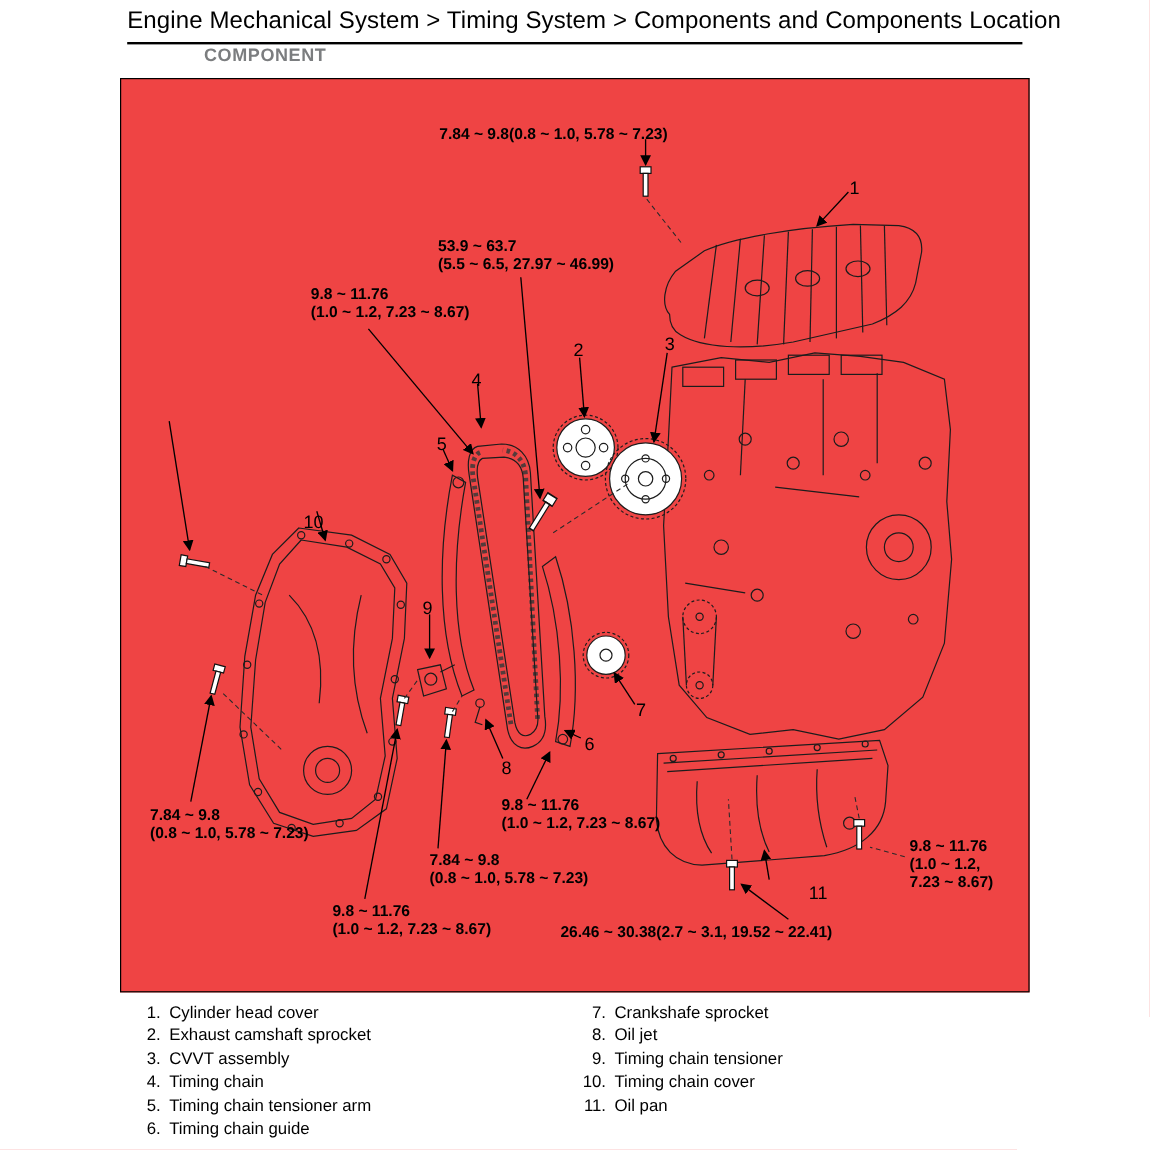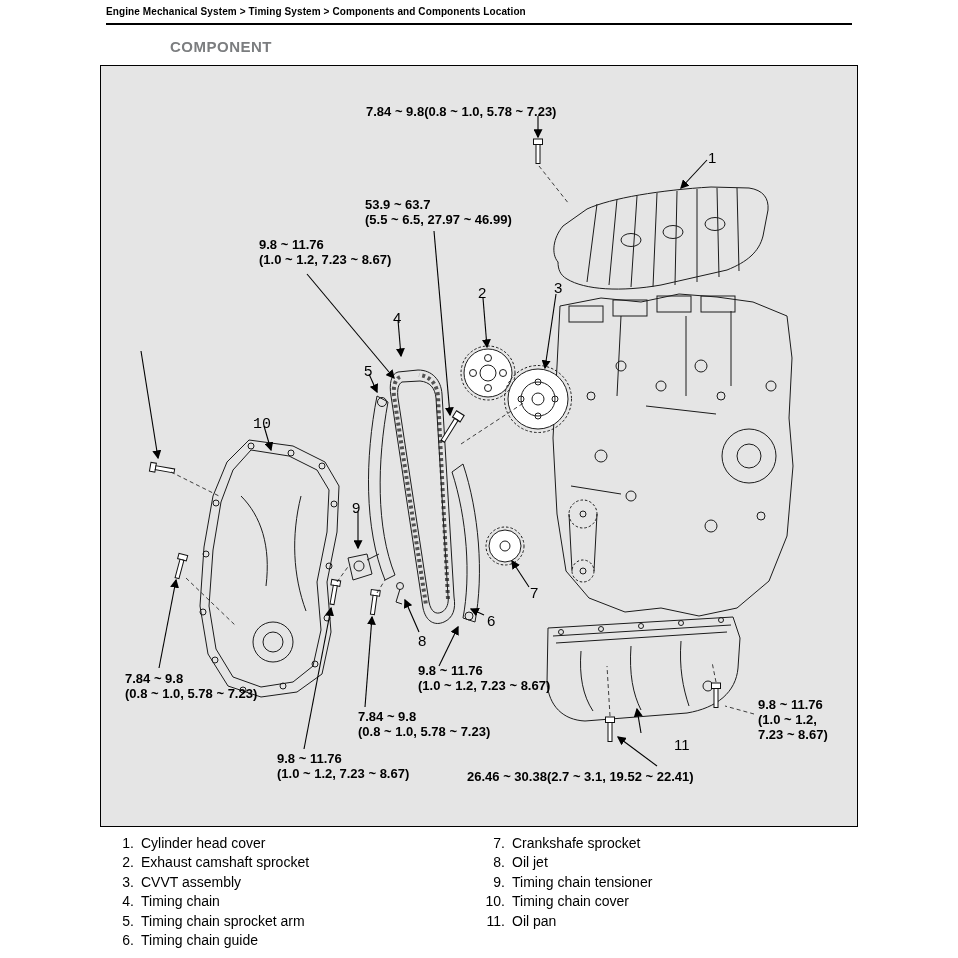--- a/index.html
+++ b/index.html
@@ -1,31 +1,31 @@
 <!DOCTYPE html>
 <html><head>
 <meta charset="utf-8">
 <style>
   * { box-sizing: border-box; margin: 0; padding: 0; }
   body { background: #ffffff; font-family: "Liberation Sans", sans-serif; color: #000; }
   .page { position: relative; width: 958px; height: 958px; background: #fff; overflow: hidden; }
 
   .breadcrumb {
     position: absolute; left: 106px; top: 6px; width: 746px;
-    font-size: 10px; font-weight: bold; letter-spacing: 0.1px;
+    font-size: 20px; font-weight: normal; letter-spacing: 0.1px;
     border-bottom: 2px solid #000; padding-bottom: 6px; white-space: nowrap;
   }
   .section-title {
     position: absolute; left: 122px; top: 38px;
     font-size: 15px; font-weight: bold; color: #7b7d7f; letter-spacing: 0.5px; margin-left: 48px;
   }
 
   .panel {
     position: absolute; left: 100px; top: 65px; width: 758px; height: 762px;
-    border: 1px solid #000; background: #e5e5e5; overflow: hidden;
+    border: 1px solid #000; background: #ef4444; overflow: hidden;
   }
   .panel svg { position: absolute; left: 0; top: 0; }
 
   .tq {
     position: absolute; font-size: 13px; font-weight: bold; line-height: 15px;
     white-space: nowrap; z-index: 3;
   }
   .callout {
     position: absolute; font-size: 15px; font-weight: 400; z-index: 3;
   }
@@ -293,21 +293,21 @@
 
     <div class="callout" style="left:607px; top:83px;">1</div>
     <div class="callout" style="left:377px; top:218px;">2</div>
     <div class="callout" style="left:453px; top:213px;">3</div>
     <div class="callout" style="left:292px; top:243px;">4</div>
     <div class="callout" style="left:263px; top:296px;">5</div>
     <div class="callout" style="left:386px; top:546px;">6</div>
     <div class="callout" style="left:429px; top:518px;">7</div>
     <div class="callout" style="left:317px; top:566px;">8</div>
     <div class="callout" style="left:251px; top:433px;">9</div>
-    <div class="callout" style="left:152px; top:350px;font-family:Liberation Mono, monospace;">10</div>
+    <div class="callout" style="left:152px; top:361px;">10</div>
     <div class="callout" style="left:533px; top:670px;margin-left:40px;">11</div>
 
   </div>
 
   <div class="legend">
     <div class="legend-col left">
       <div class="legend-row">
         <span class="lnum">1.</span>
         <span class="llabel">Cylinder head cover</span>
       </div>
@@ -318,21 +318,21 @@
       <div class="legend-row">
         <span class="lnum">3.</span>
         <span class="llabel">CVVT assembly</span>
       </div>
       <div class="legend-row">
         <span class="lnum">4.</span>
         <span class="llabel">Timing chain</span>
       </div>
       <div class="legend-row">
         <span class="lnum">5.</span>
-        <span class="llabel">Timing chain sprocket arm</span>
+        <span class="llabel">Timing chain tensioner arm</span>
       </div>
       <div class="legend-row">
         <span class="lnum">6.</span>
         <span class="llabel">Timing chain guide</span>
       </div>
     </div>
     <div class="legend-col right">
       <div class="legend-row">
         <span class="lnum">7.</span>
         <span class="llabel">Crankshafe sprocket</span>

